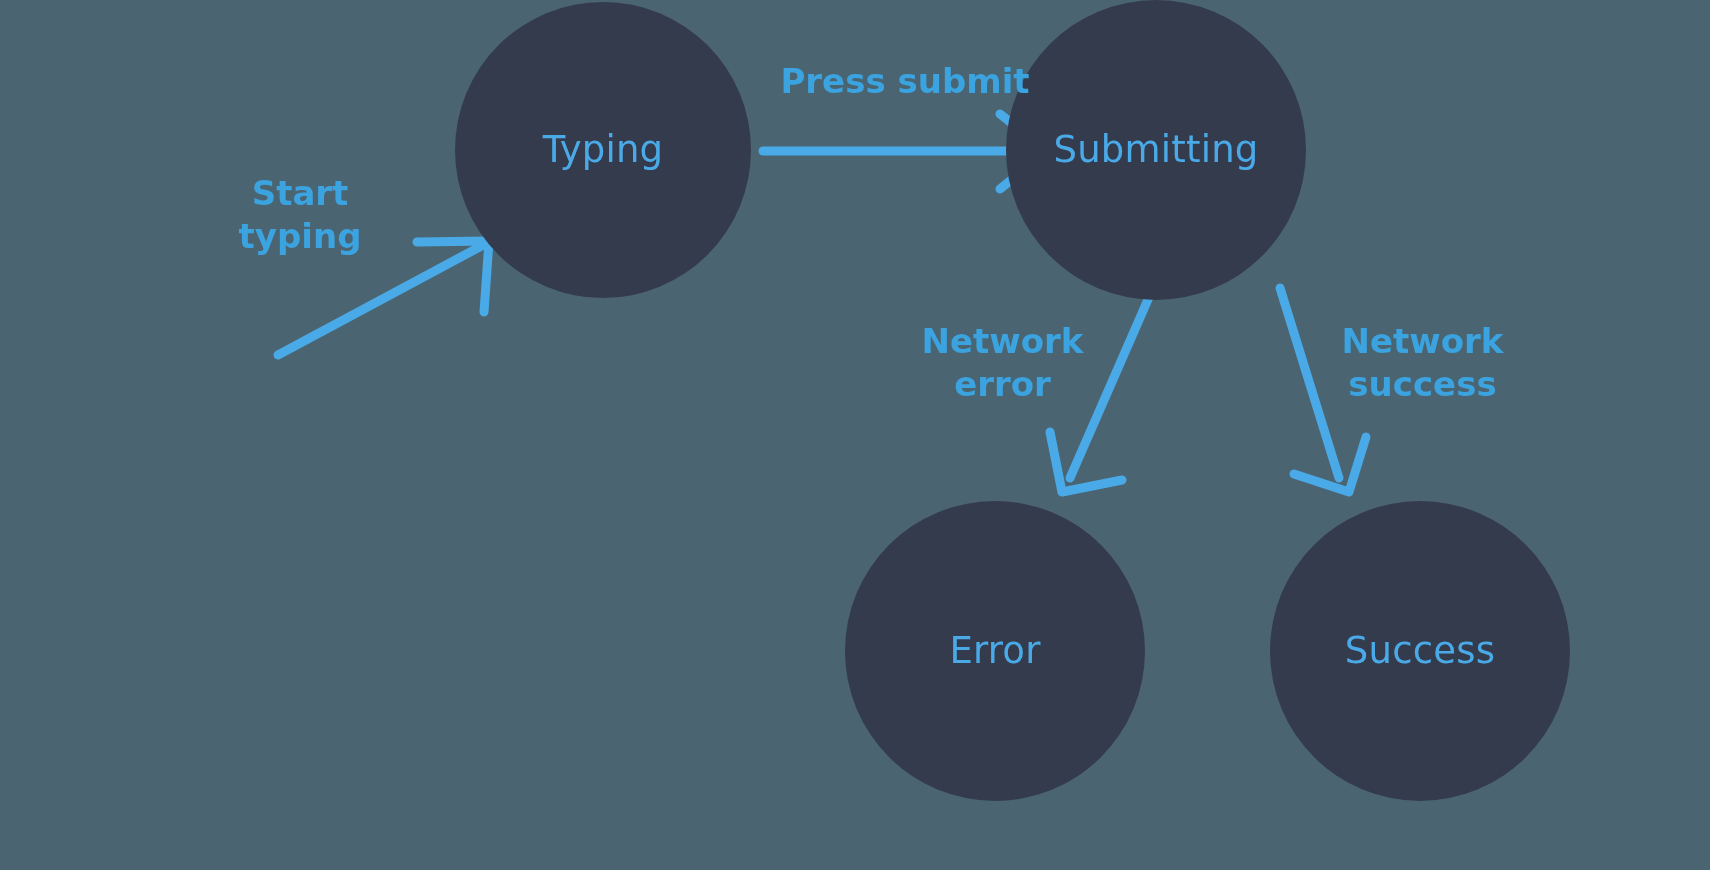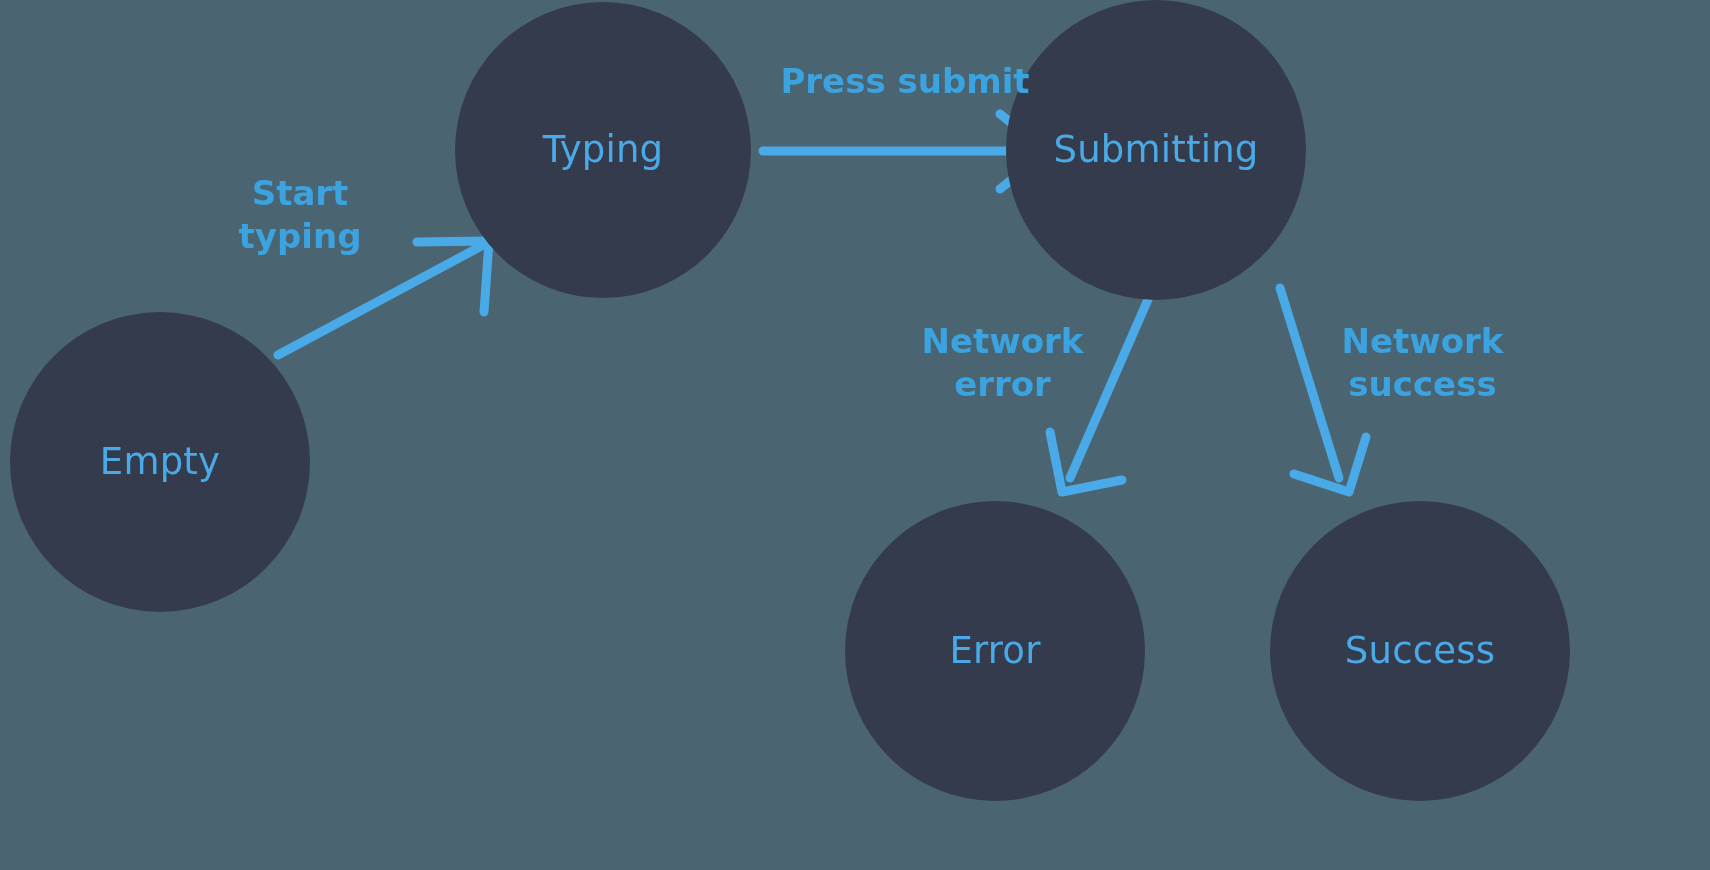--- a/index.html
+++ b/index.html
@@ -86,23 +86,20 @@
       <path class="edge-path" d="M 1153 288 L 1070 478"></path>
       <path class="edge-head" d="M 1050 432 L 1062 492 L 1122 480"></path>
     </g>
 
     <g>
       <path class="edge-path" d="M 1280 288 L 1339 478"></path>
       <path class="edge-head" d="M 1294 474 L 1349 492 L 1366 437"></path>
     </g>
   </svg>
 
-  <div class="node" style="left:10px; top:312px; width:300px; height:300px;">
-    <span class="node-label">Empty</span>
-  </div>
 
   <div class="node" style="left:455px; top:2px; width:296px; height:296px;">
     <span class="node-label">Typing</span>
   </div>
 
   <div class="node" style="left:1006px; top:0px; width:300px; height:300px;">
     <span class="node-label">Submitting</span>
   </div>
 
   <div class="node" style="left:845px; top:501px; width:300px; height:300px;">

